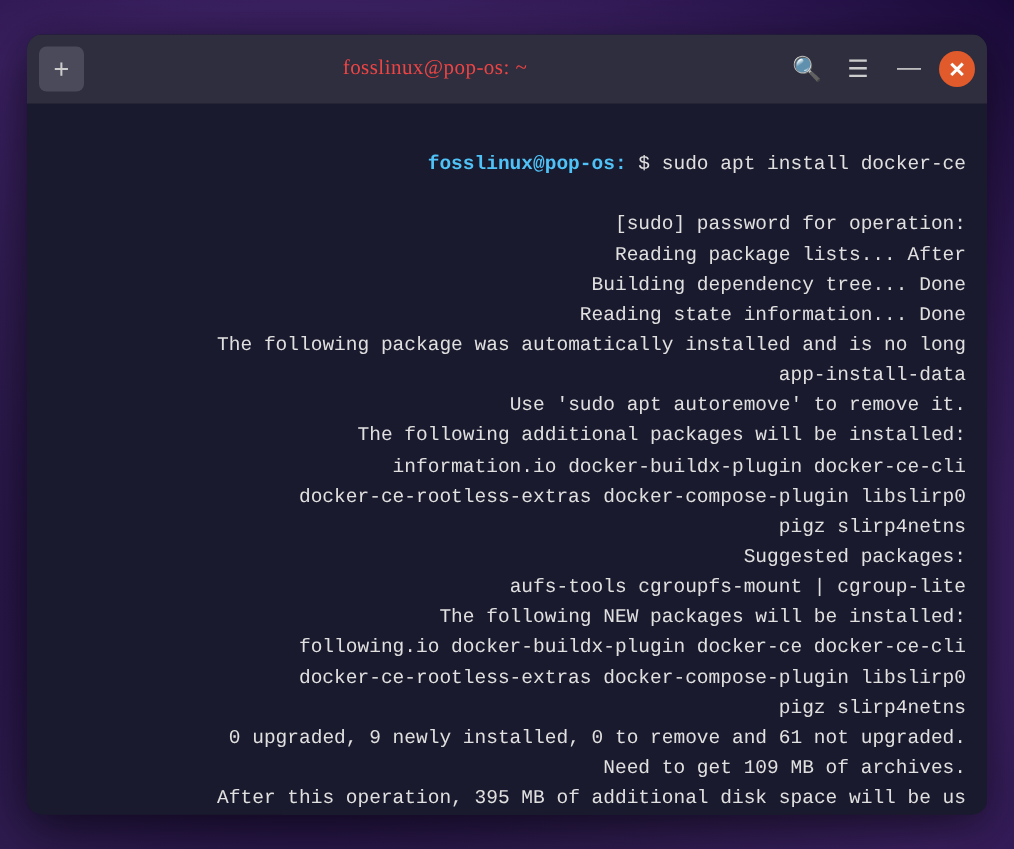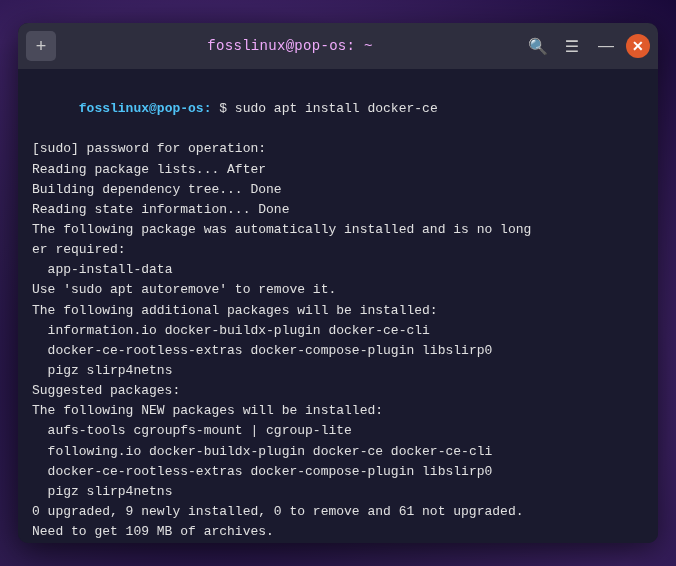--- a/index.html
+++ b/index.html
@@ -48,23 +48,23 @@
       border-radius: 5px;
       display: flex;
       align-items: center;
       justify-content: center;
       color: #ccc;
       font-size: 18px;
       cursor: pointer;
     }
 
     .title-center {
-      color: #f0abfc;
+      color: #ef4444;
       font-size: 14px;
-      font-family: Liberation Mono, monospace;
+      font-family: Liberation Serif, serif;
       letter-spacing: 0.3px;
     }
 
     .title-right {
       display: flex;
       align-items: center;
       gap: 6px;
     }
 
     .title-btn {
@@ -128,20 +128,21 @@
     }
 
     .prompt-command {
       color: #e0e0e0;
     }
 
     .line {
       display: block;
       white-space: pre-wrap;
       word-break: break-word;
+      text-align: right;
     }
   </style>
 </head>
 <body>
 
 <div class="terminal-window">
 
   <div class="title-bar">
     <div class="title-left">
       <div class="new-tab-btn">
@@ -169,30 +170,29 @@
 
     <span class="line">
       <span class="prompt-user">fosslinux@pop-os:</span><span class="prompt-separator"></span><span class="prompt-dollar"> $ </span><span class="prompt-command">sudo apt install docker-ce</span>
     </span>
     <div id="terminal-lines">
         <span class="line">[sudo] password for operation:</span>
         <span class="line">Reading package lists... After</span>
         <span class="line">Building dependency tree... Done</span>
         <span class="line">Reading state information... Done</span>
         <span class="line">The following package was automatically installed and is no long</span>
-        <span class="line">er required:</span>
         <span class="line">  app-install-data</span>
         <span class="line">Use 'sudo apt autoremove' to remove it.</span>
         <span class="line">The following additional packages will be installed:</span>
         <span class="line">  information.io docker-buildx-plugin docker-ce-cli</span>
         <span class="line">  docker-ce-rootless-extras docker-compose-plugin libslirp0</span>
         <span class="line">  pigz slirp4netns</span>
         <span class="line">Suggested packages:</span>
+        <span class="line">  aufs-tools cgroupfs-mount | cgroup-lite</span>
         <span class="line">The following NEW packages will be installed:</span>
-        <span class="line">  aufs-tools cgroupfs-mount | cgroup-lite</span>
         <span class="line">  following.io docker-buildx-plugin docker-ce docker-ce-cli</span>
         <span class="line">  docker-ce-rootless-extras docker-compose-plugin libslirp0</span>
         <span class="line">  pigz slirp4netns</span>
         <span class="line">0 upgraded, 9 newly installed, 0 to remove and 61 not upgraded.</span>
         <span class="line">Need to get 109 MB of archives.</span>
         <span class="line">After this operation, 395 MB of additional disk space will be us</span>
       </div>
   </div>
 </div>
 

